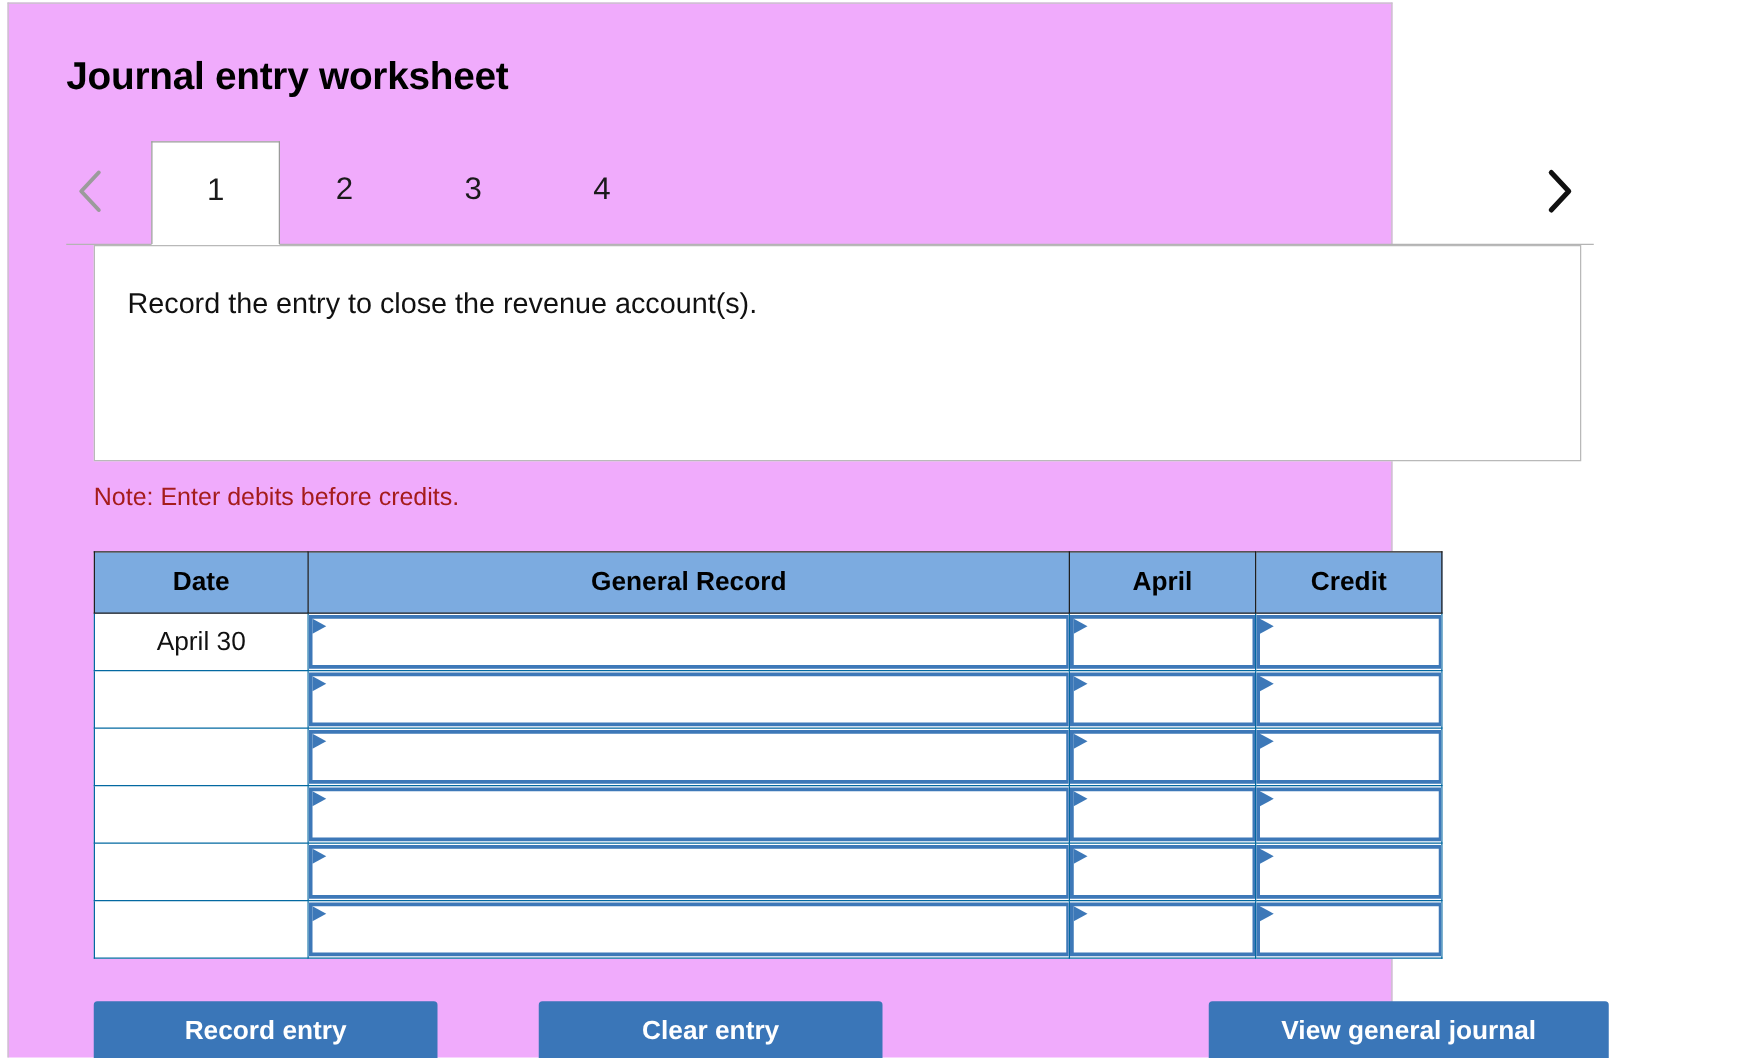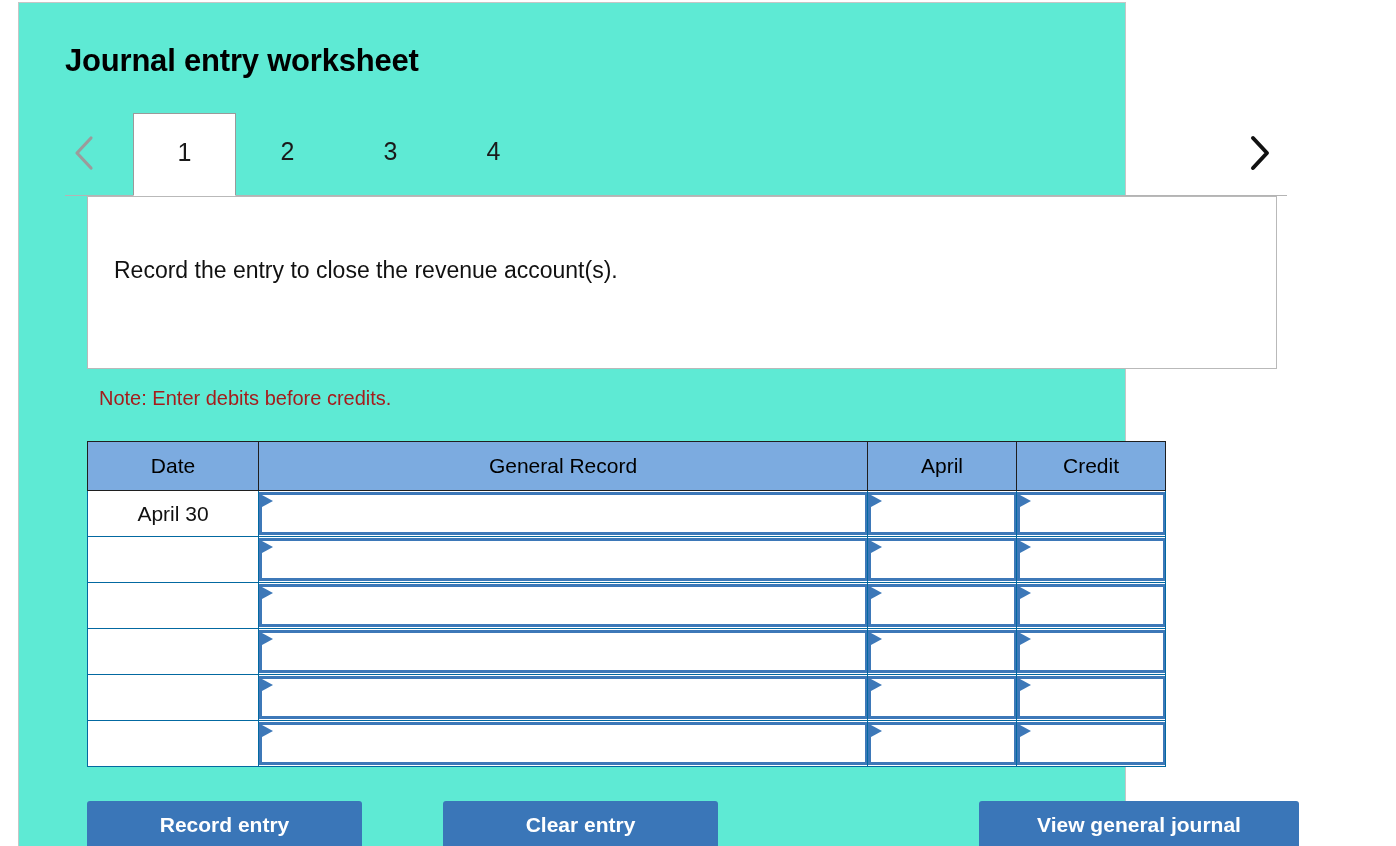--- a/index.html
+++ b/index.html
@@ -10,26 +10,26 @@
   body {
     width: 1396px;
     height: 846px;
     overflow: hidden;
     font-family: "Liberation Sans", sans-serif;
   }
 
   
   .panel {
     position: absolute;
-    left: 18px;
+    left: 6px;
     top: 2px;
     width: 1108px;       
     height: 844px;
     box-sizing: border-box;
-    background: #5eead4;
+    background: #f0abfc;
     border: 1px solid #c6c6c6;
     border-bottom: none;
   }
 
   
   .worksheet-title {
     position: absolute;
     left: 46px;
     top: 40px;
     font-size: 31px;
@@ -103,50 +103,48 @@
     border: 1px solid #b9b9b9;
     z-index: 1;
   }
   .instruction-text {
     position: absolute;
     left: 26px;
     top: 32px;
     font-size: 23px;
     color: #111111;
     white-space: nowrap;
-    margin-top: 28px;
   }
 
   
   .note {
     position: absolute;
     left: 68px;
     top: 384px;
     font-size: 20px;
     color: #a51c1c;
     white-space: nowrap;
-    margin-left: 12px;
   }
 
   
   .jtable {
     position: absolute;
     left: 68px;
     top: 438px;
     width: 1078px;
     border-collapse: collapse;
     table-layout: fixed;
     background: #ffffff;
   }
   .jtable th {
     background: #7cabe0;
     border: 1px solid #1f1f1f;
     height: 48px;
     font-size: 21px;
-    font-weight: normal;
+    font-weight: bold;
     color: #000000;
     text-align: center;
     padding: 0;
   }
   .jtable td {
     border: 1px solid #0369a1;
     padding: 0;
     height: 45px;
     background: #ffffff;
   }

